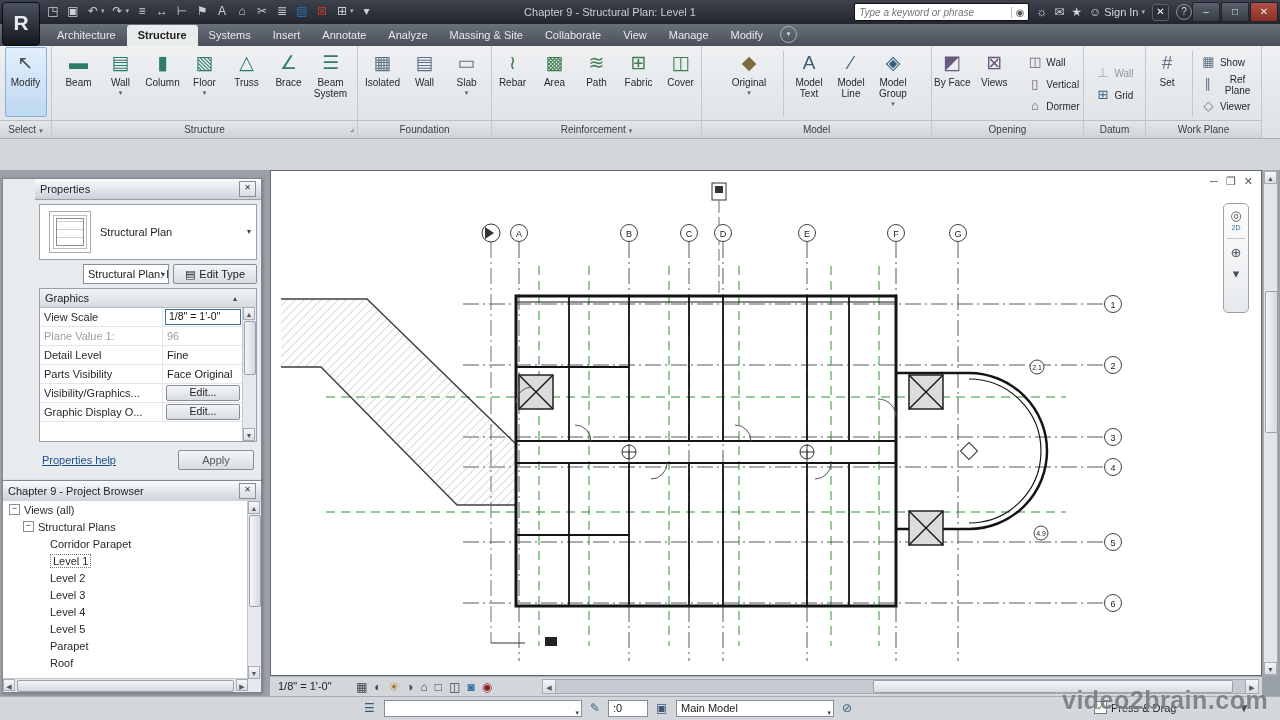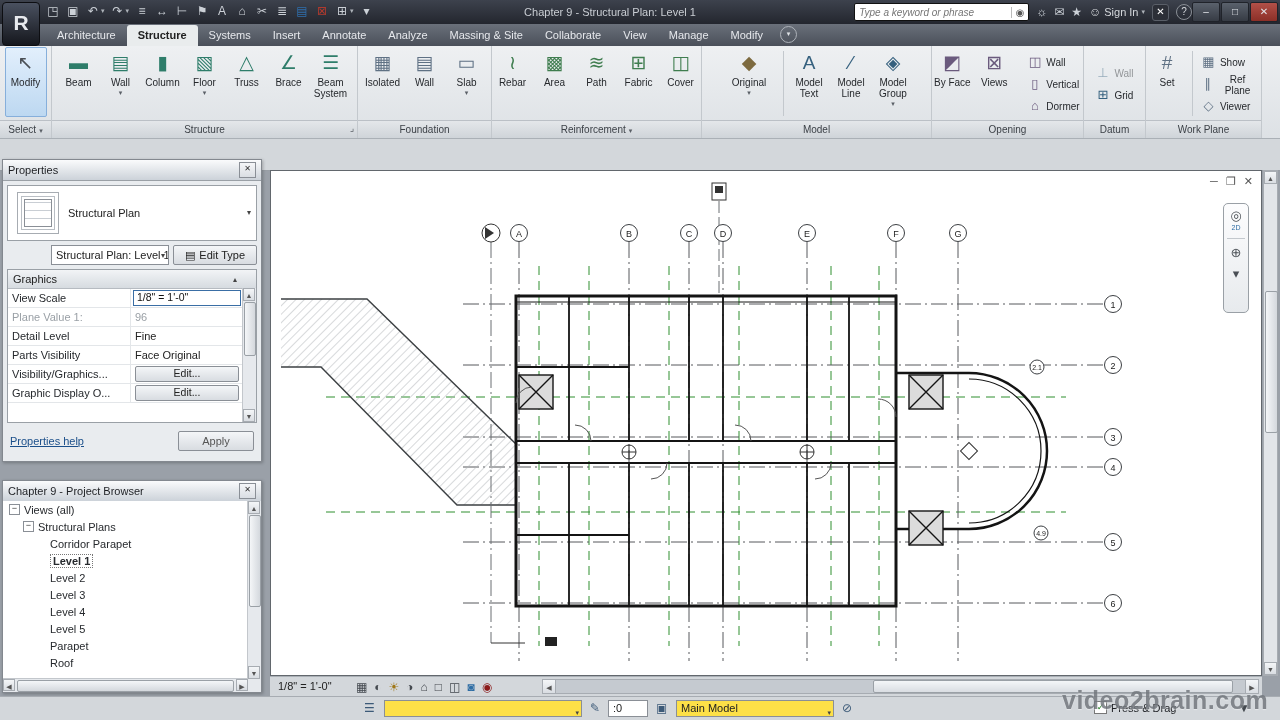--- a/index.html
+++ b/index.html
@@ -99,21 +99,21 @@
   .htrack{flex:1;background:#c5cad0;position:relative;border-top:1px solid #a7acb2;border-bottom:1px solid #a7acb2;}
   .hthumb{position:absolute;left:46%;width:52%;top:0;bottom:0;background:linear-gradient(#f4f6f8,#d9dde2);
           border:1px solid #9aa0a6;border-radius:2px;}
   
   .palette{position:absolute;left:2px;width:260px;background:#e9ecef;border:1px solid #83888f;
            box-sizing:border-box;box-shadow:1px 1px 3px rgba(0,0,0,.25);z-index:10;}
   .phead{height:20px;background:linear-gradient(#fafbfc,#ccd2d9);border-bottom:1px solid #9aa0a6;
          display:flex;align-items:center;padding:0 5px;font-size:11px;color:#1d1f23;}
   .pclose{margin-left:auto;width:15px;height:14px;border:1px solid #8a8f96;background:linear-gradient(#f5f6f8,#dadee3);
           font-size:8px;line-height:12px;text-align:center;color:#333;}
-  .props{top:159px;height:303px;}
+  .props{top:178px;height:303px;padding-left:32px;}
   .typesel{margin:4px;height:54px;background:#fff;border:1px solid #9aa0a6;display:flex;align-items:center;position:relative;}
   .typethumb{width:40px;height:40px;margin:0 9px;border:1px solid #a7acb2;background:
      linear-gradient(#fff,#fff) padding-box,#fff;box-shadow:inset 0 0 0 3px #fff,inset 0 0 0 4px #b9bec4;position:relative;}
   .typethumb:before{content:"";position:absolute;left:6px;top:6px;right:6px;bottom:6px;border:1px solid #8a8f96;
      background:repeating-linear-gradient(0deg,#fff 0 7px,#c9ced4 7px 8px);}
   .typelabel{font-size:11px;color:#222;}
   .typecaret{position:absolute;right:5px;top:22px;font-size:8px;color:#444;}
   .selrow{display:flex;margin:0 4px 4px;gap:4px;}
   .instcombo{flex:1;height:20px;background:#fff;border:1px solid #8a8f96;font-size:11px;line-height:19px;
              padding:0 4px;position:relative;color:#222;white-space:nowrap;overflow:hidden;box-sizing:border-box;margin-left:44px;}
@@ -140,34 +140,34 @@
           border:1px solid #9aa0a6;border-radius:2px;}
   .propfoot{display:flex;align-items:center;margin:8px 7px 0;}
   .helplink{font-size:11px;color:#1b4f8a;text-decoration:underline;}
   .applybtn{margin-left:auto;width:76px;height:20px;color:#555;}
   
   .brow{top:480px;height:213px;}
   .treewrap{position:absolute;left:0;right:13px;top:20px;bottom:13px;background:#fff;overflow:hidden;}
   .trow{height:17px;display:flex;align-items:center;font-size:11px;color:#26292d;white-space:nowrap;}
   .exp{display:inline-block;width:9px;height:9px;border:1px solid #8a8f96;background:#fff;font-size:9px;
        line-height:7px;text-align:center;margin-right:4px;color:#333;flex:0 0 auto;}
-  .tsel{font-weight:bold;border:1px dotted #777;padding:0 2px;}
+  .tsel{font-weight:normal;border:1px dotted #777;padding:0 2px;}
   .bv{position:absolute;right:0;top:20px;bottom:13px;width:13px;background:#e6e9ed;border-left:1px solid #c3c7cc;}
   .bh{position:absolute;left:0;right:13px;bottom:0;height:13px;background:#e6e9ed;border-top:1px solid #c3c7cc;}
   .bvthumb{position:absolute;left:1px;top:14px;width:10px;height:90px;background:linear-gradient(90deg,#f4f6f8,#d4d8dd);
            border:1px solid #9aa0a6;border-radius:2px;}
   .bhthumb{position:absolute;left:14px;right:14px;top:1px;height:10px;background:linear-gradient(#f4f6f8,#d4d8dd);
            border:1px solid #9aa0a6;border-radius:2px;}
   .corner{position:absolute;right:0;bottom:0;width:13px;height:13px;background:#e6e9ed;}
   
   .statusbar{position:absolute;left:0;top:696px;width:1280px;height:24px;background:#d3d7db;
              border-top:1px solid #a7acb2;box-sizing:border-box;z-index:15;}
   .sbmsg{position:absolute;left:6px;top:5px;font-size:11px;color:#1d1f23;white-space:nowrap;}
   .sbicon{position:absolute;top:4px;font-size:12px;color:#3c5a78;}
-  .sbcombo{position:absolute;top:3px;height:17px;background:#fde047;border:1px solid #8a8f96;box-sizing:border-box;
+  .sbcombo{position:absolute;top:3px;height:17px;background:#ffffff;border:1px solid #8a8f96;box-sizing:border-box;
            font-size:11px;line-height:15px;padding:0 4px;color:#222;}
   .sbcombo .ccar{position:absolute;right:2px;top:4px;font-size:7px;color:#444;}
   .sbbox{position:absolute;top:3px;height:17px;background:#fff;border:1px solid #8a8f96;box-sizing:border-box;
          font-size:11px;line-height:15px;padding:0 4px;color:#222;}
   .sbcheck{position:absolute;top:4px;display:flex;align-items:center;gap:4px;font-size:11px;color:#1d1f23;}
   .cbox{width:11px;height:11px;border:1px solid #777;background:#fff;font-size:9px;line-height:10px;text-align:center;color:#1a7a1a;}
   .watermark{position:absolute;left:1062px;top:686px;font-size:25px;font-weight:bold;color:#74797f;opacity:.85;
              z-index:60;text-shadow:0 1px 1px rgba(255,255,255,.5);letter-spacing:.5px;}
 </style>
 </head>

